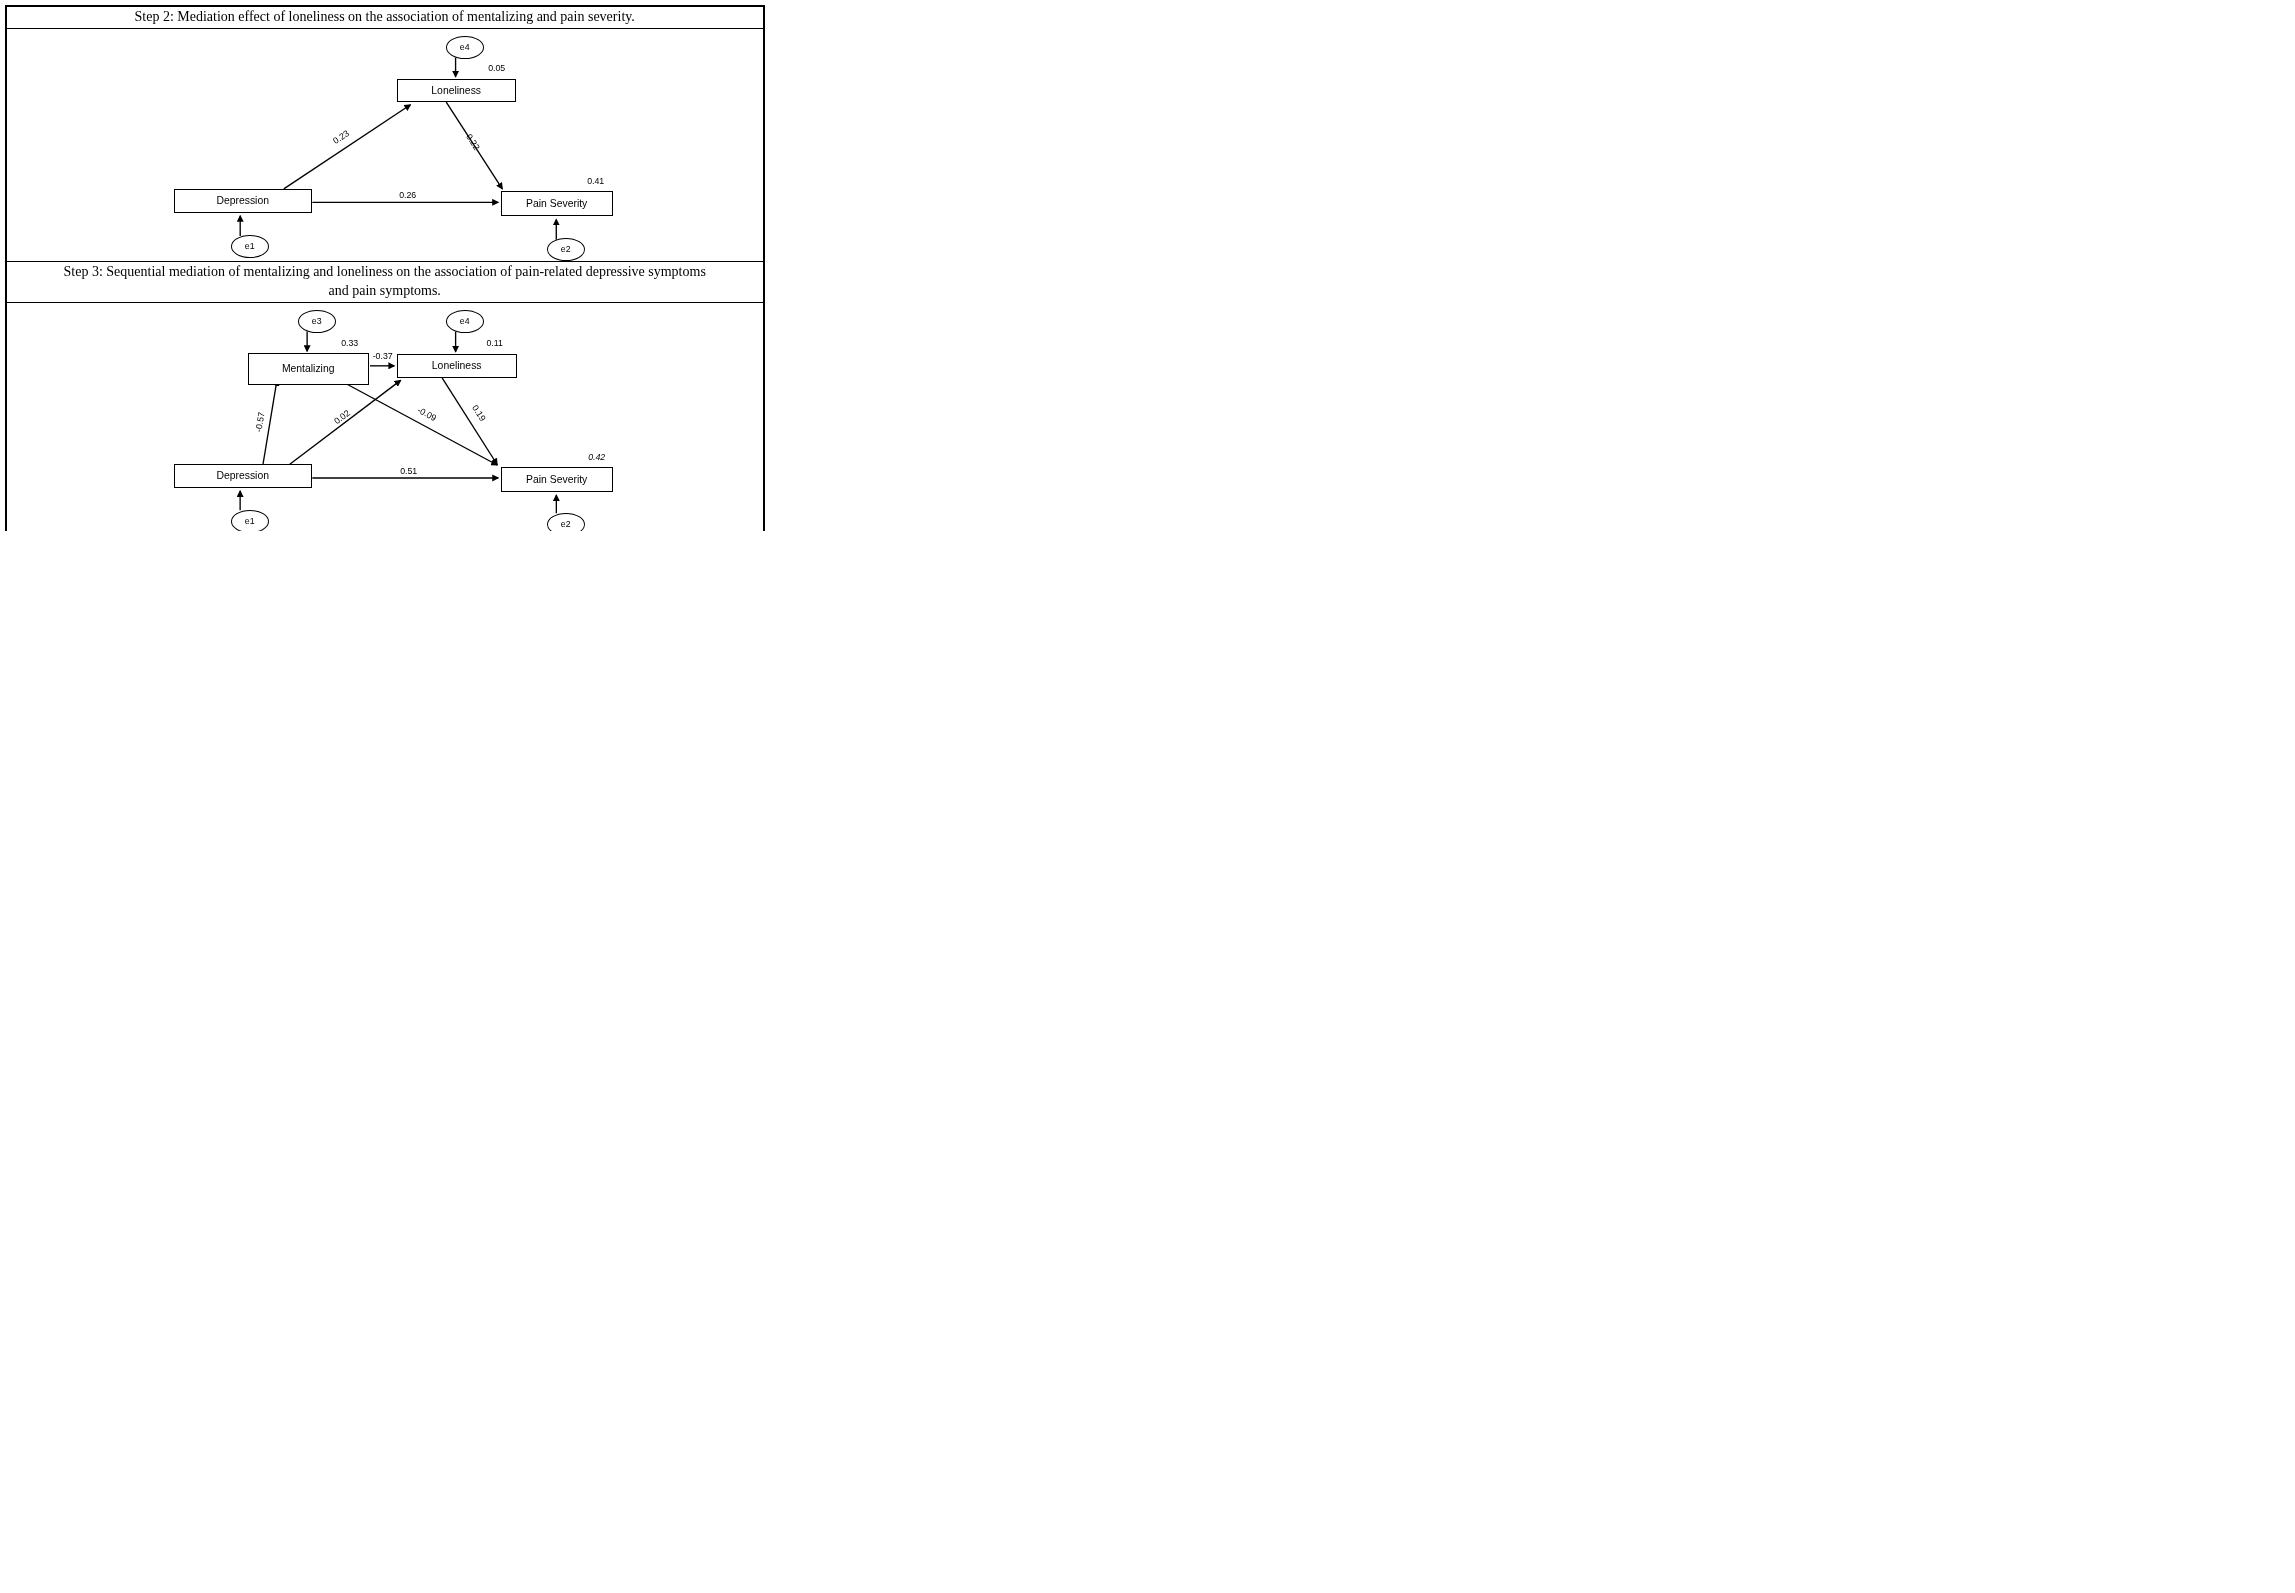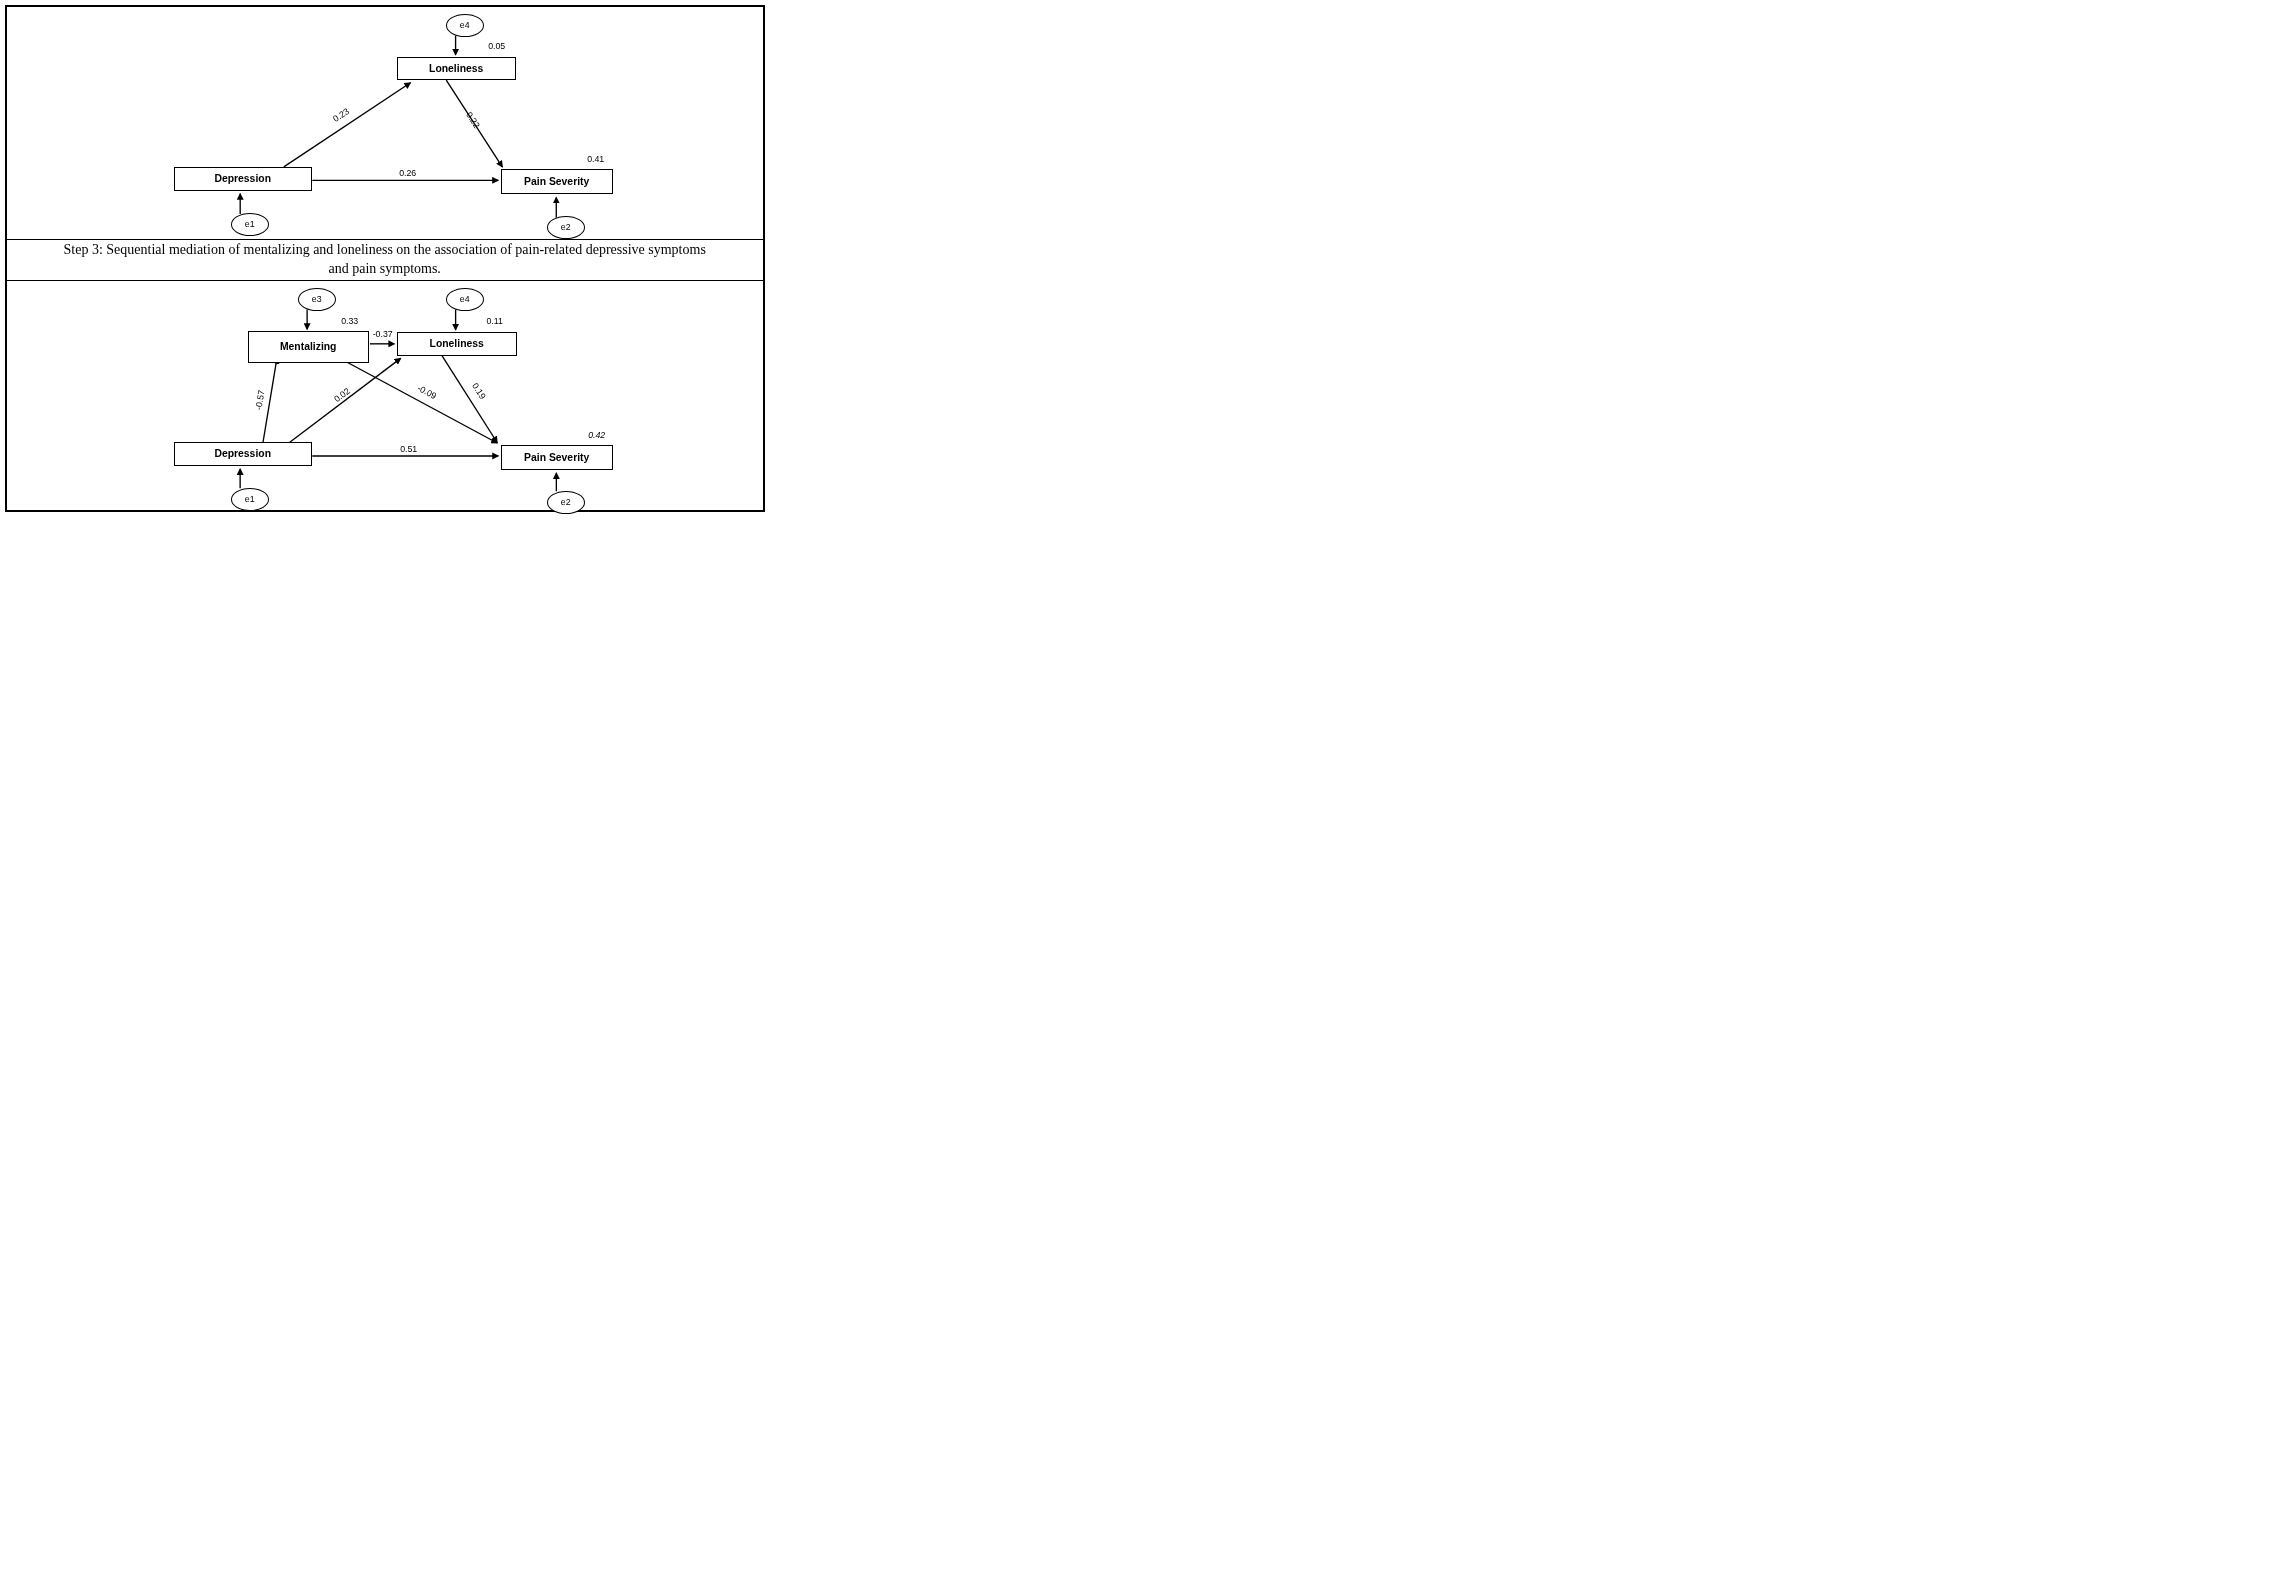--- a/index.html
+++ b/index.html
@@ -7,36 +7,39 @@
   .figure{position:absolute;left:4.7px;top:4.7px;width:756px;border:2.1px solid #000;background:#fff;}
   .title-row{border-bottom:1.6px solid #000;display:flex;flex-direction:column;align-items:center;justify-content:center;
              font-family:"Liberation Serif","DejaVu Serif",serif;font-size:14px;color:#000;text-align:center;line-height:18.7px;}
   .title-row.one{height:21px;}
   .title-row.two{height:40px;text-align:right;}
   .diagram{position:relative;background:#fff;}
   .diagram.d1{height:232px;border-bottom:1.6px solid #000;}
   .diagram.d2{height:229px;}
   .lines{position:absolute;left:0;top:0;width:100%;height:100%;}
   .node{position:absolute;border:1.6px solid #000;background:#fff;display:flex;align-items:center;justify-content:center;
-        font-size:10.4px;color:#000;box-sizing:border-box;font-weight:bold;}
+        font-size:10.4px;color:#000;box-sizing:border-box;}
   .err{position:absolute;width:38px;height:23px;border:1.6px solid #000;border-radius:50%;background:#fff;
        display:flex;align-items:center;justify-content:center;font-size:8.8px;color:#000;box-sizing:border-box;}
   .coef{position:absolute;font-size:8.8px;color:#000;white-space:nowrap;transform:translate(-50%,-50%);}
   .coef.r33{transform:translate(-50%,-50%) rotate(-34deg);}
   .coef.r57p{transform:translate(-50%,-50%) rotate(57deg);}
   .coef.r80n{transform:translate(-50%,-50%) rotate(-80deg);}
   .coef.r37n{transform:translate(-50%,-50%) rotate(-37deg);}
   .coef.r28p{transform:translate(-50%,-50%) rotate(28deg);}
   line.pl{stroke:#000;stroke-width:2.6;}
 </style>
 </head>
 <body>
 
 <div class="figure">
 
+  <div class="title-row one">
+    <span>Step 2: Mediation effect of loneliness on the association of mentalizing and pain severity.</span>
+  </div>
 
   <div class="diagram d1">
     <svg class="lines" viewBox="0 0 1456 447">
       <defs>
         <marker id="ah1" viewBox="0 0 10 10" refX="8.5" refY="5" markerWidth="5.2" markerHeight="5.2" orient="auto-start-reverse">
           <path d="M0,0 L10,5 L0,10 z" fill="#000"></path>
         </marker>
       </defs>
       <line class="pl" x1="864" y1="55" x2="864" y2="92" marker-end="url(#ah1)"></line>
       <line class="pl" x1="533" y1="308" x2="777" y2="146" marker-end="url(#ah1)"></line>

